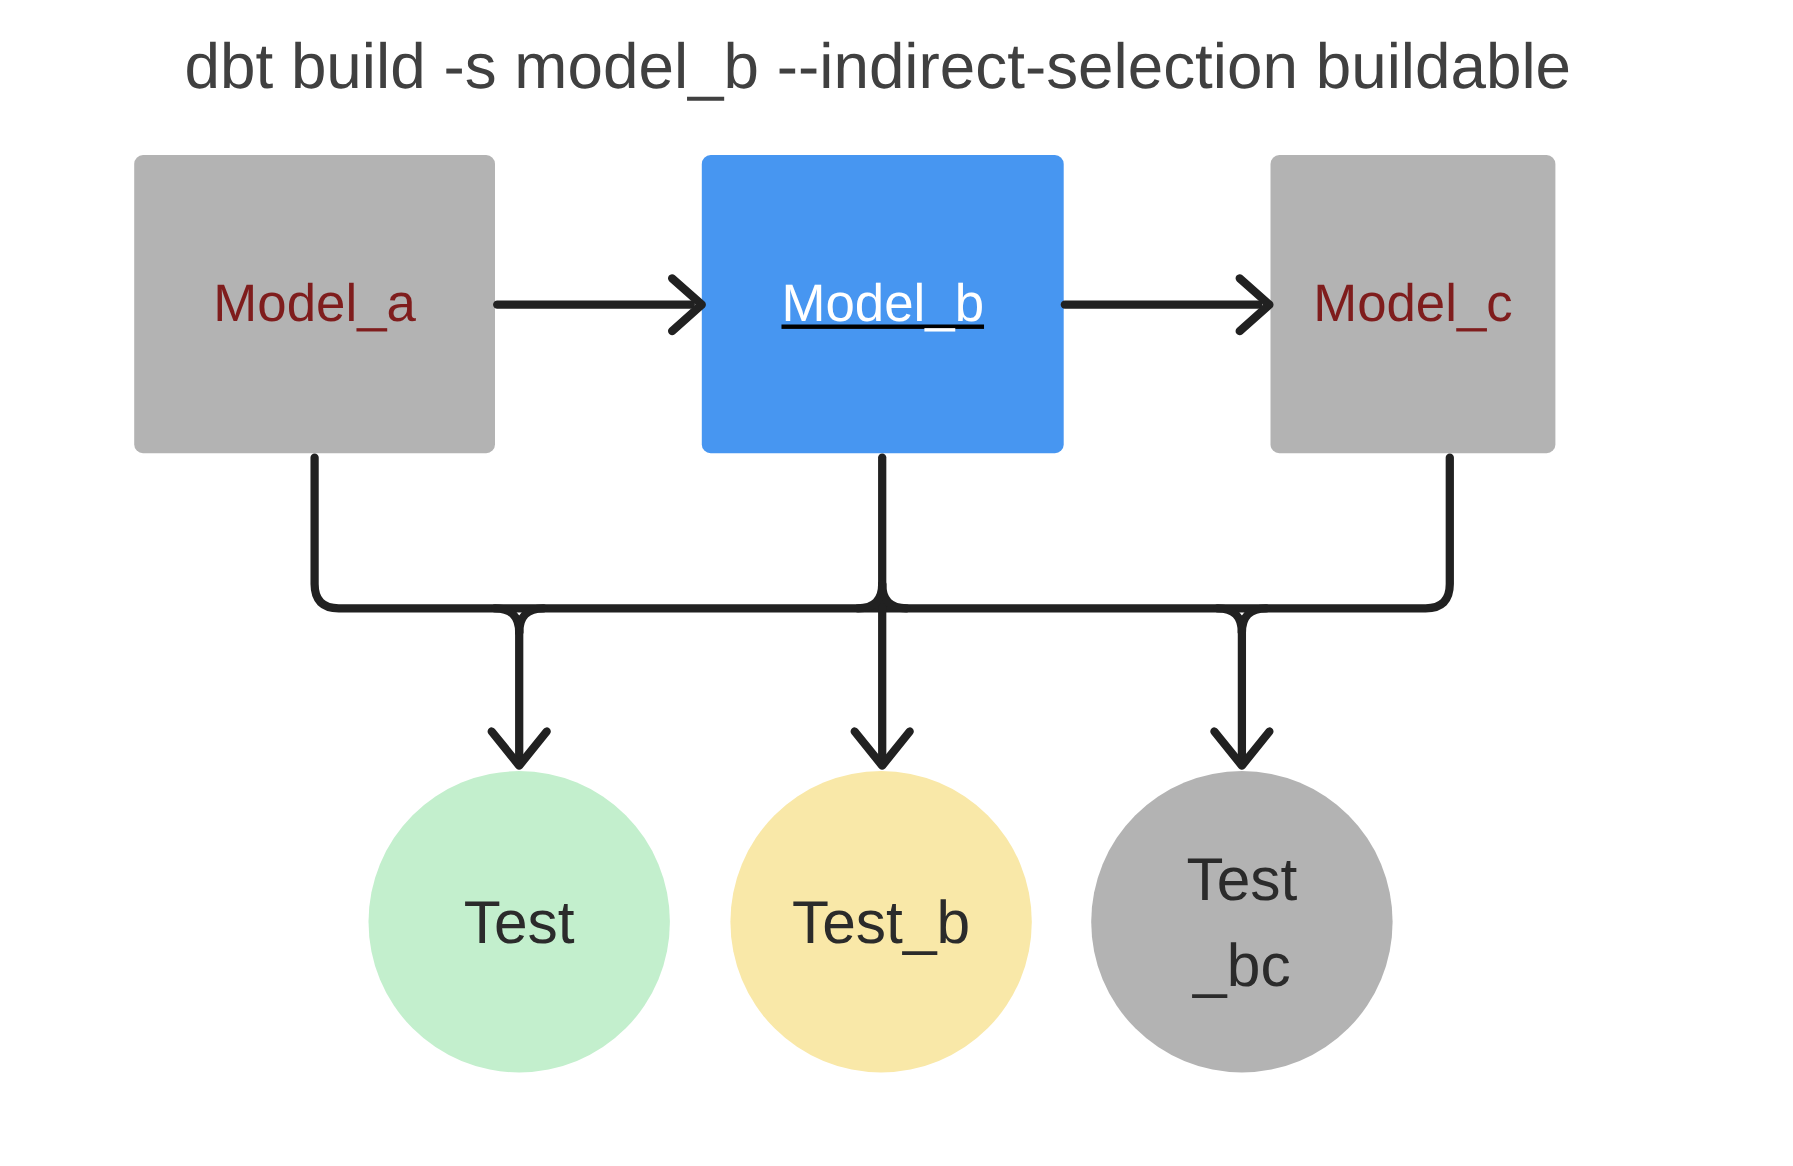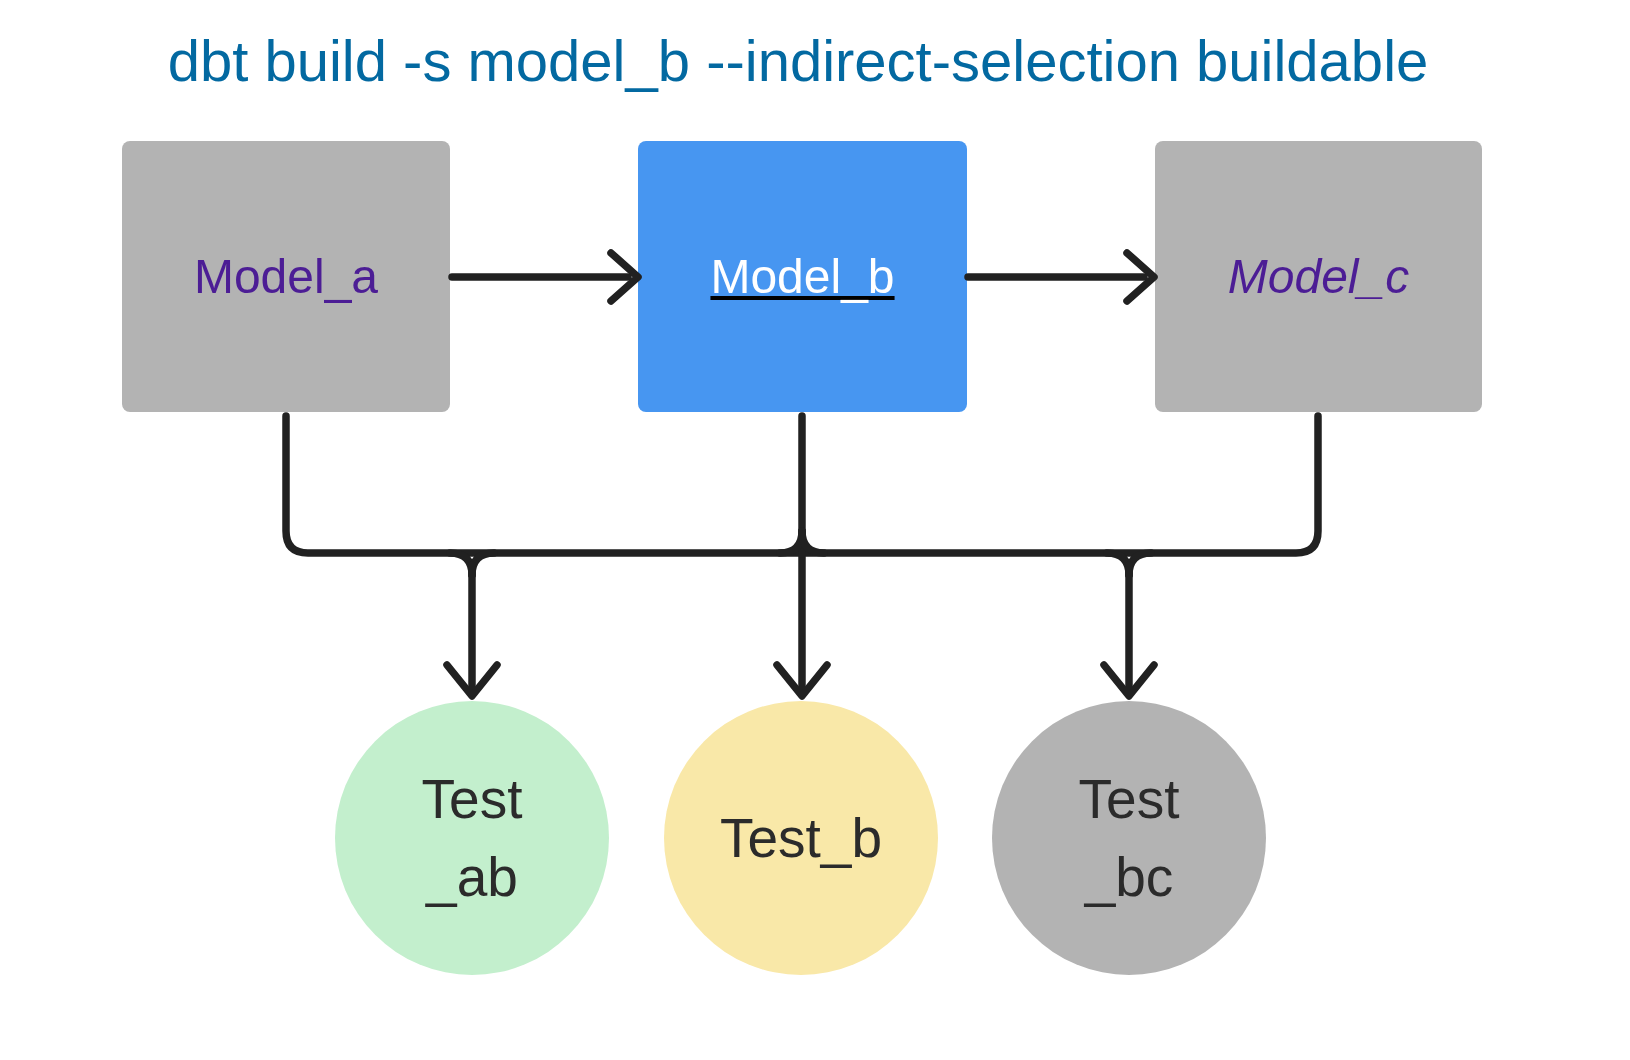--- a/index.html
+++ b/index.html
@@ -2,29 +2,29 @@
 <html><head>
 <meta charset="utf-8">
 <style>
   html,body{margin:0;padding:0;}
   body{
     width:1630px;height:1060px;background:#ffffff;position:relative;overflow:hidden;
     font-family:"Liberation Sans","DejaVu Sans",sans-serif;
   }
   .title{
     position:absolute;left:0;top:28px;width:1596px;text-align:center;
-    font-size:58px;line-height:66px;font-weight:500;color:#0369a1;white-space:nowrap;
+    font-size:58px;line-height:66px;font-weight:500;color:#404040;white-space:nowrap;
   }
   .node{position:absolute;display:flex;align-items:center;justify-content:center;}
   .model{top:141px;height:271px;border-radius:8px;}
-  .model .label{font-size:48px;color:#4c1d95;}
+  .model .label{font-size:48px;color:#7f1d1d;}
   .model.blue .label{color:#ffffff;}
   #model-a{left:122px;width:328px;}
   #model-b{left:638px;width:329px;}
-  #model-c{left:1155px;width:327px;font-style:italic;}
+  #model-c{left:1155px;width:259px;}
   .test{top:701px;width:274px;height:274px;border-radius:50%;}
   #test-ab{left:335px;}
   #test-b{left:664px;justify-content:center;}
   #test-bc{left:992px;}
   .circle-label{
     display:flex;flex-direction:column;align-items:center;justify-content:center;
     font-size:55px;line-height:78px;color:#2b2b2b;text-align:center;
   }
   .circle-label span:empty{display:none;}
   svg.connectors{position:absolute;left:0;top:0;}
@@ -43,21 +43,20 @@
 <div class="node model blue" id="model-b" style="background: rgb(71, 150, 241); text-decoration: underline;">
   <span class="label">Model_b</span>
 </div>
 <div class="node model gray" id="model-c" style="background: rgb(179, 179, 179);">
   <span class="label">Model_c</span>
 </div>
 
 <div class="node test" id="test-ab" style="background: rgb(195, 239, 205);">
   <div class="circle-label">
     <span>Test</span>
-    <span>_ab</span>
   </div>
 </div>
 <div class="node test" id="test-b" style="background: rgb(249, 232, 168);">
   <div class="circle-label">
     <span>Test_b</span>
 
   </div>
 </div>
 <div class="node test" id="test-bc" style="background: rgb(179, 179, 179);">
   <div class="circle-label">

